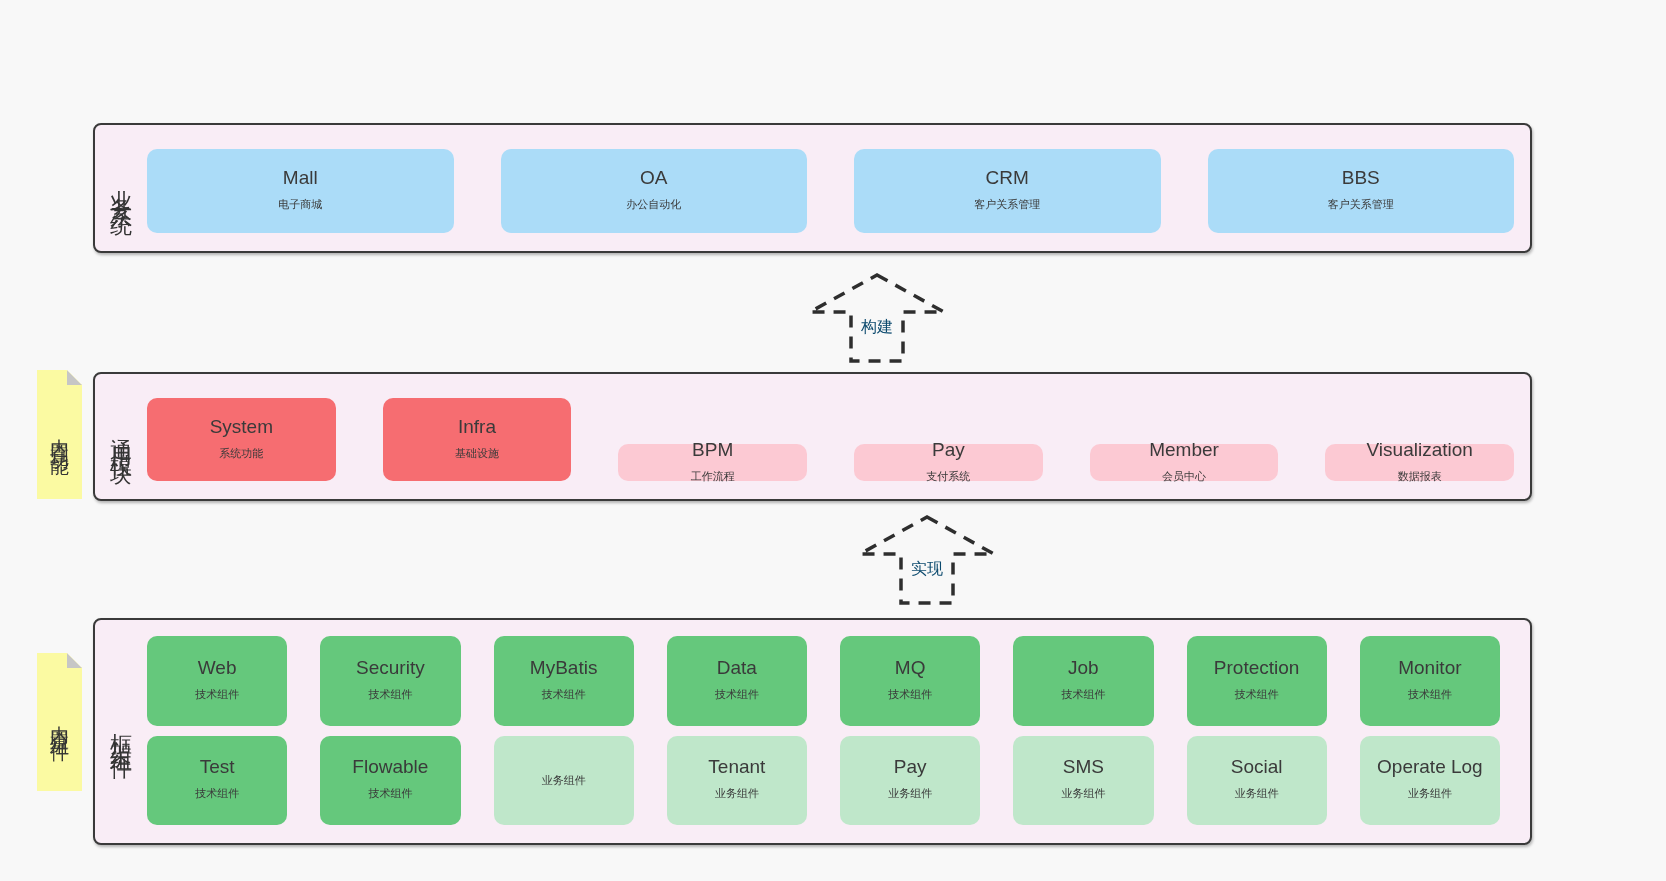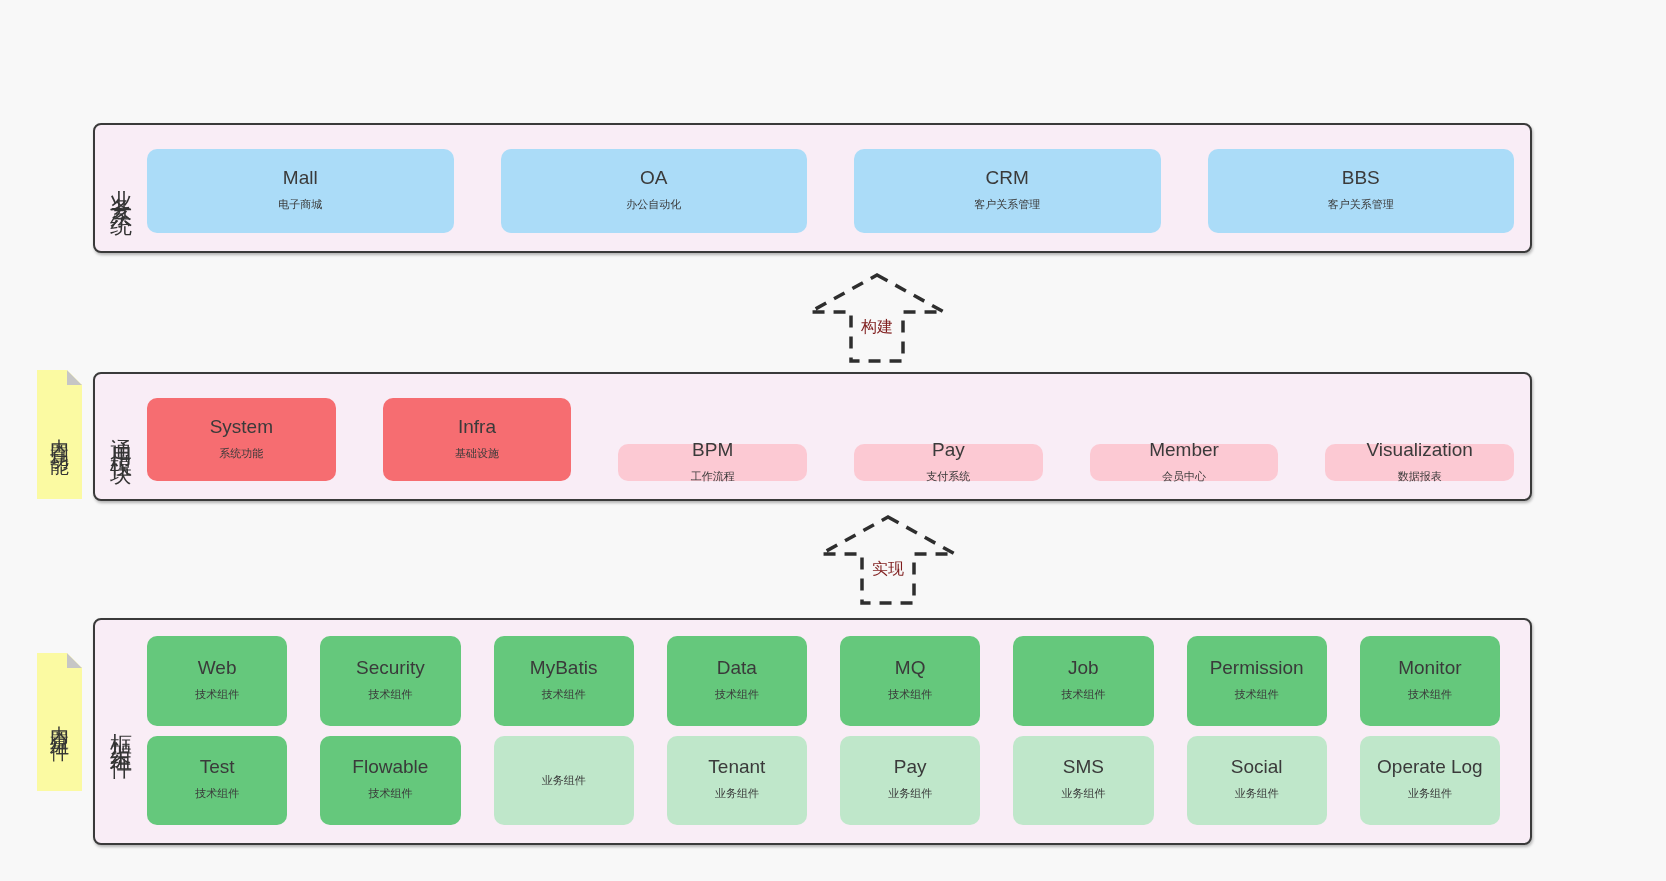--- a/index.html
+++ b/index.html
@@ -74,30 +74,30 @@
   }
   .note-text {
     writing-mode:vertical-lr; text-orientation:upright;
     font-size:19px; letter-spacing:6px; color:#333333;
     white-space:nowrap;
   }
 
   
   .arrow { position:absolute; width:140px; height:92px; }
   #arrow-build     { left:807px; top:272px; }
-  #arrow-implement { left:818px; top:514px;text-align:center; }
+  #arrow-implement { left:857px; top:514px;text-align:center; }
   .arrow svg { display:block; width:140px; height:92px; }
   .arrow path {
     fill:none; stroke:#2e2e2e; stroke-width:3.5;
     stroke-dasharray:12 9;
   }
   .arrow-label {
     position:absolute; top:44px; left:50%; transform:translateX(-50%);
     background:#f8f8f8; padding:1px 3px;
-    font-size:16px; color:#7f1d1d; white-space:nowrap;
+    font-size:16px; color:#0c4a6e; white-space:nowrap;
   }
 </style>
 </head>
 <body>
 
 <div class="canvas">
 
   <div class="panel" id="panel-business">
     <div class="panel-label">
       <span>业务系统</span>
@@ -200,21 +200,21 @@
         </div>
         <div class="box box--green">
           <span class="box-name">MQ</span>
           <span class="box-desc">技术组件</span>
         </div>
         <div class="box box--green">
           <span class="box-name">Job</span>
           <span class="box-desc">技术组件</span>
         </div>
         <div class="box box--green">
-          <span class="box-name">Permission</span>
+          <span class="box-name">Protection</span>
           <span class="box-desc">技术组件</span>
         </div>
         <div class="box box--green">
           <span class="box-name">Monitor</span>
           <span class="box-desc">技术组件</span>
         </div>
       </div>
       <div class="grid-row">
         <div class="box box--green">
           <span class="box-name">Test</span>

